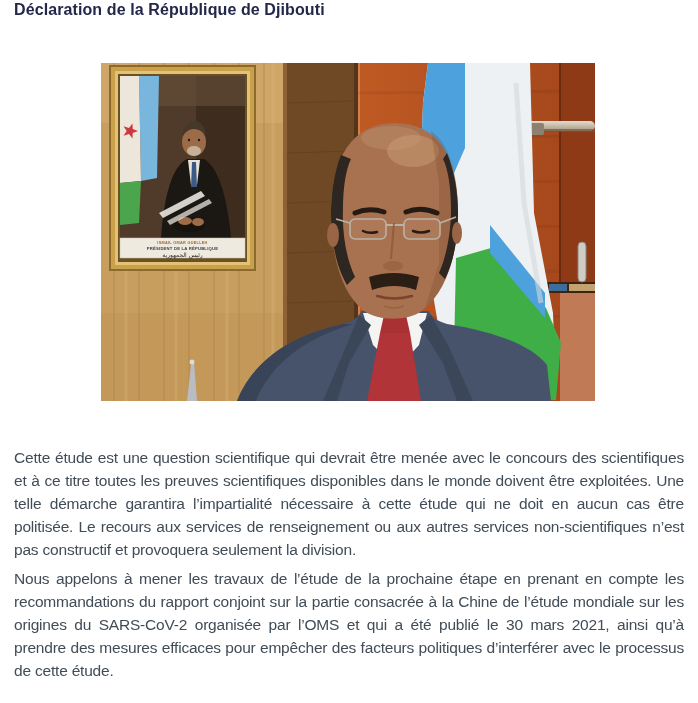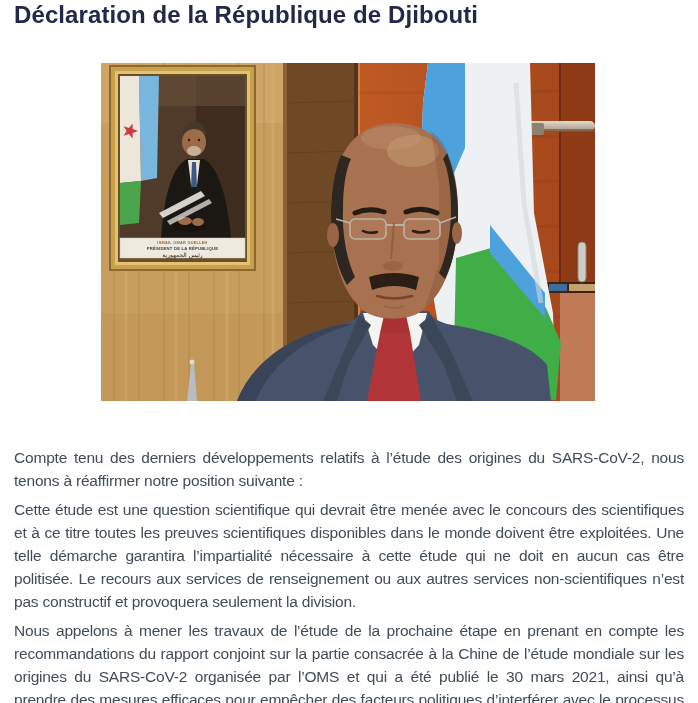--- a/index.html
+++ b/index.html
@@ -1,20 +1,20 @@
 <!DOCTYPE html>
 <html><head>
 <meta charset="utf-8">
 <style>
   * { margin:0; padding:0; box-sizing:border-box; }
   html,body { width:698px; height:703px; background:#ffffff;
               font-family:"Liberation Sans", sans-serif; }
   .page { position:relative; width:698px; height:703px; background:#fff; overflow:hidden; }
 
-  .title { position:absolute; left:14px; top:1px; font-size:24px; font-weight:bold;
+  .title { position:absolute; left:14px; top:1px; font-size:16px; font-weight:bold;
            color:#23274a; letter-spacing:0.1px; }
 
   .photo { position:absolute; left:101px; top:63px; width:494px; height:338px; }
   .photo svg { display:block; filter:blur(0.4px); }
 
   .content { position:absolute; left:14px; top:446px; width:670px;
              font-size:15.5px; line-height:23px; letter-spacing:-0.2px;
              color:#414c57; text-align:justify; }
   .content p { margin:0 0 6px 0; }
 
@@ -218,18 +218,17 @@
 
           <path d="M 268,214 Q 293,206 318,214 L 315,227 Q 293,219 271,227 Z" fill="#2a1e15"></path>
           <path d="M 276,233 Q 293,238 311,233" stroke="#7a452c" stroke-width="2.5" fill="none" stroke-linecap="round"></path>
           <path d="M 283,243 Q 293,247 303,243" stroke="#8a5636" stroke-width="1.5" fill="none" opacity="0.5"></path>
         </g>
       </g>
     </svg>
   </figure>
 
   <div class="content">
-    <p>Compte tenu des derniers développements relatifs à l’étude des origines du SARS-CoV-2, nous tenons à réaffirmer notre position suivante :</p>
     <p>Cette étude est une question scientifique qui devrait être menée avec le concours des scientifiques et à ce titre toutes les preuves scientifiques disponibles dans le monde doivent être exploitées. Une telle démarche garantira l’impartialité nécessaire à cette étude qui ne doit en aucun cas être politisée. Le recours aux services de renseignement ou aux autres services non-scientifiques n’est pas constructif et provoquera seulement la division.</p>
     <p>Nous appelons à mener les travaux de l’étude de la prochaine étape en prenant en compte les recommandations du rapport conjoint sur la partie consacrée à la Chine de l’étude mondiale sur les origines du SARS-CoV-2 organisée par l’OMS et qui a été publié le 30 mars 2021, ainsi qu’à prendre des mesures efficaces pour empêcher des facteurs politiques d’interférer avec le processus de cette étude.</p>
   </div>
 
 </div>
 
 </body></html>

